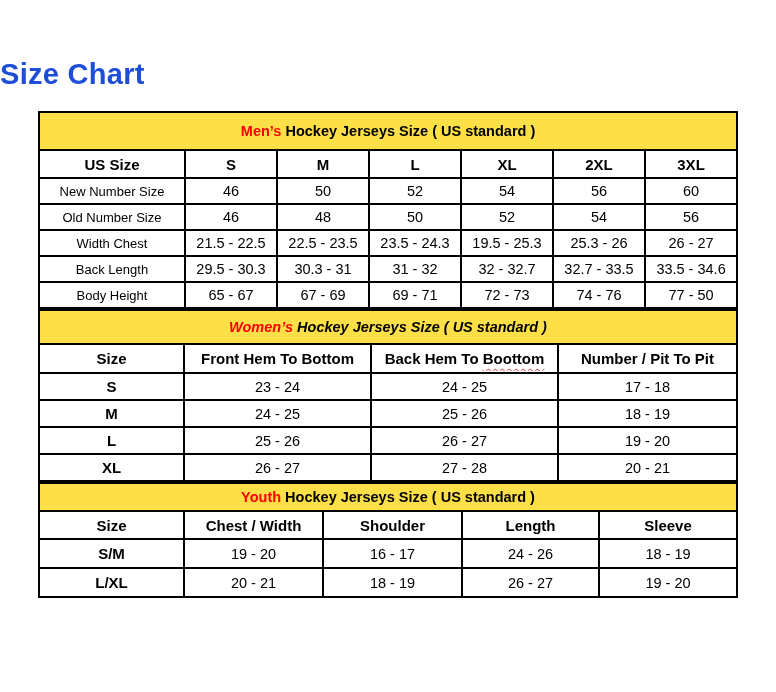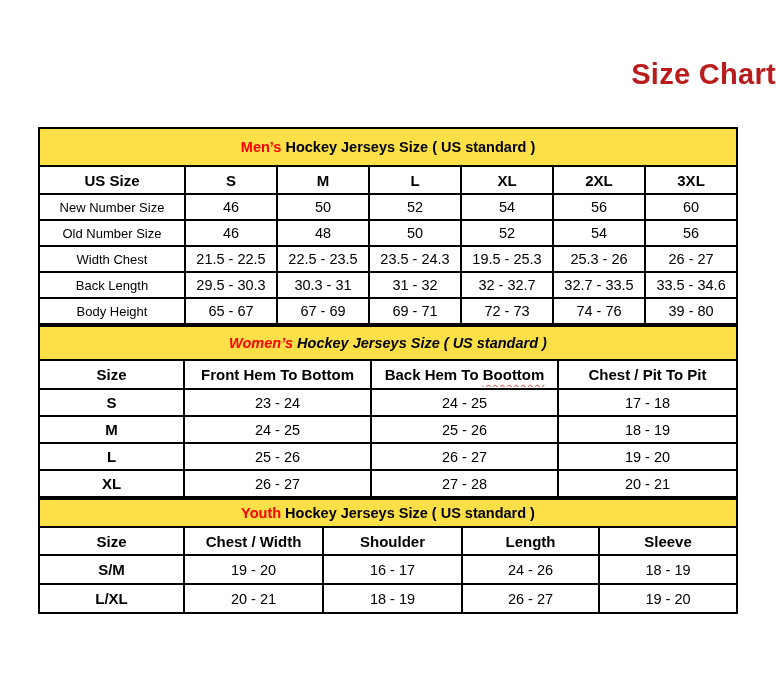--- a/index.html
+++ b/index.html
@@ -4,25 +4,25 @@
 <style>
   html, body { margin: 0; padding: 0; }
   body {
     width: 776px; height: 692px;
     background: #ffffff;
     font-family: "Liberation Sans", sans-serif;
     color: #000000;
     overflow: hidden;
   }
   .page-title {
-    margin: 58px 0 36px 0;
-    text-align: right;
+    margin: 58px 0 20px 0;
+    text-align: left;
     font-size: 29px;
     font-weight: bold;
-    color: #b91c1c;
+    color: #1d4ed8;
     letter-spacing: 0.3px;
   }
   .chart-wrap { margin-left: 38px; width: 698px; }
   table.sizes {
     border-collapse: collapse;
     table-layout: fixed;
     width: 698px;
   }
   table.sizes td, table.sizes th {
     border: 2px solid #000000;
@@ -128,41 +128,41 @@
           <td>32.7 - 33.5</td>
           <td>33.5 - 34.6</td>
         </tr>
         <tr class="datarow">
           <td>Body Height</td>
           <td>65 - 67</td>
           <td>67 - 69</td>
           <td>69 - 71</td>
           <td>72 - 73</td>
           <td>74 - 76</td>
-          <td>39 - 80</td>
+          <td>77 - 50</td>
         </tr>
       </tbody>
   </table>
 
   <table class="sizes womens">
     <colgroup>
       <col style="width:145px">
         <col style="width:187px">
         <col style="width:187px">
         <col style="width:179px">
     </colgroup>
     <tbody>
         <tr>
           <td colspan="4" class="banner"><span class="accent">Women’s</span> Hockey Jerseys Size ( US standard )</td>
         </tr>
         <tr class="hdr">
           <th>Size</th>
           <th>Front Hem To Bottom</th>
           <th>Back Hem To <span class="squiggle">Boottom</span></th>
-          <th>Chest / Pit To Pit</th>
+          <th>Number / Pit To Pit</th>
         </tr>
         <tr class="datarow">
           <td>S</td>
           <td>23 - 24</td>
           <td>24 - 25</td>
           <td>17 - 18</td>
         </tr>
         <tr class="datarow">
           <td>M</td>
           <td>24 - 25</td>

